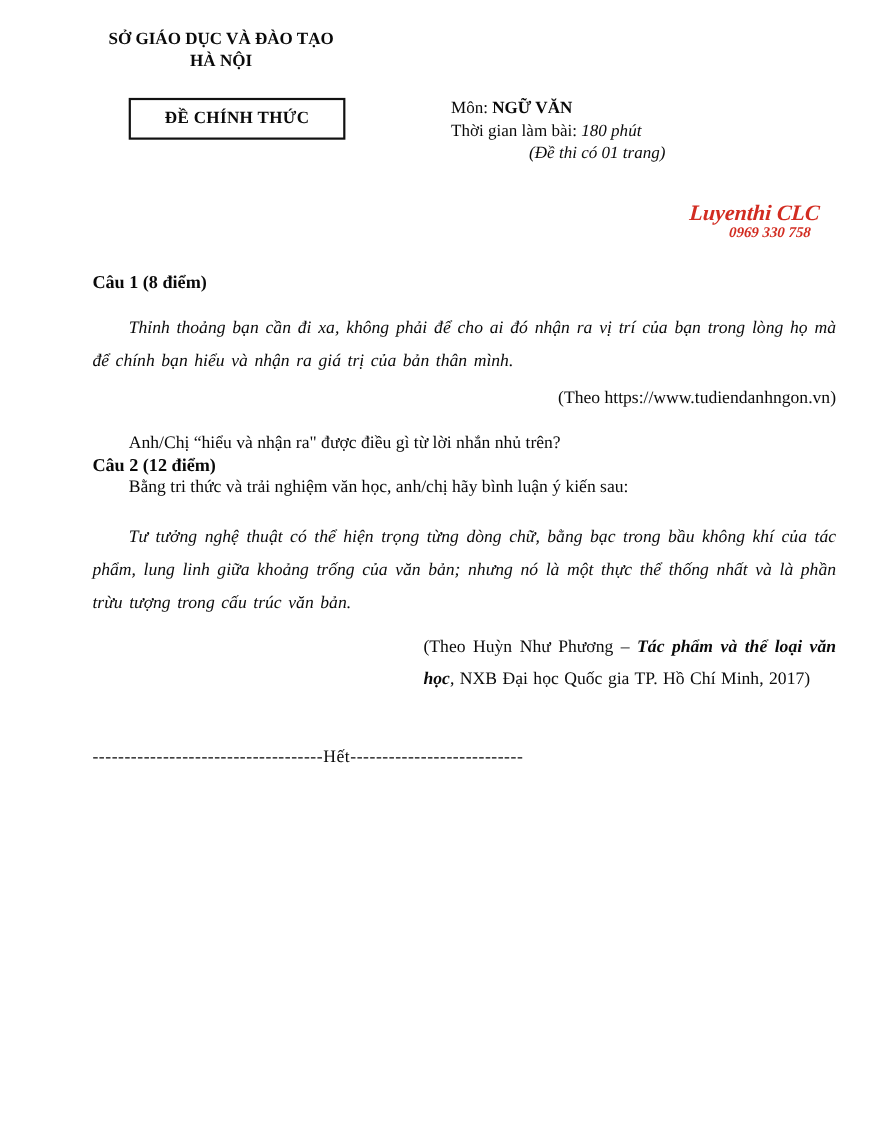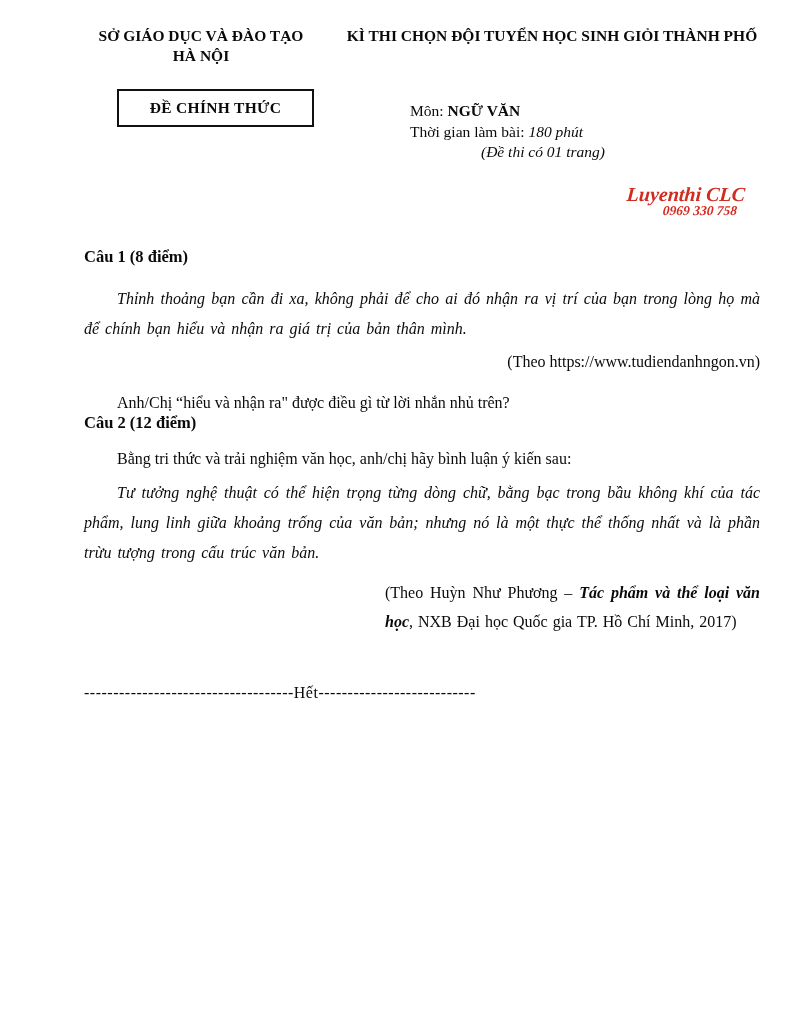--- a/index.html
+++ b/index.html
@@ -23,21 +23,21 @@
     text-align:center;font-weight:bold;font-size:15.5px;line-height:20px;
   }
   .official-box{
     position:absolute;left:117px;top:89px;width:193px;height:34px;
     border:2px solid #111;
     display:flex;align-items:center;justify-content:center;
     font-weight:bold;font-size:15.5px;letter-spacing:.3px;
   }
   .meta-block{
     position:absolute;left:410px;top:89px;width:360px;
-    font-size:15.5px;line-height:20.5px;margin-top:12px;
+    font-size:15.5px;line-height:20.5px;
   }
   .meta-line{white-space:nowrap;}
   .meta-value-italic{font-style:italic;}
   .meta-bold{font-weight:bold;}
   .page-note{padding-left:71px;font-style:italic;}
   
   .brand{
     position:absolute;left:610px;top:184px;width:152px;
     text-align:center;color:#d22c21;
     font-weight:bold;font-style:italic;font-size:20px;line-height:20px;
@@ -53,43 +53,42 @@
   .body{
     position:absolute;left:84px;top:247px;width:676px;
     font-size:16px;line-height:20px;
   }
   .q-heading{font-weight:bold;font-size:16.5px;line-height:20px;}
   .q-heading.second{}
   .quote{
     font-style:italic;text-align:justify;text-indent:33px;
     line-height:30px;margin-top:17px;word-spacing:2px;
   }
-  .quote.q2{margin-top:9px;}
+  .quote.q2{margin-top:21px;}
   .source-right{text-align:right;margin-top:8px;line-height:20px;}
   .prompt{margin-top:21px;text-indent:33px;line-height:20px;}
-  .intro{margin-top:16px;text-indent:33px;line-height:20px;}
+  .intro{text-indent:33px;line-height:20px;}
   .source-block{
     margin-top:10px;margin-left:auto;width:375px;
     text-align:justify;line-height:29px;word-spacing:1px;
   }
   .work-title{font-weight:bold;font-style:italic;}
   .footer-line{margin-top:47px;text-align:left;line-height:20px;letter-spacing:.5px;}
 </style>
 </head>
 <body>
 
 <div class="page">
 
   <div class="org-block">
     <div>SỞ GIÁO DỤC VÀ ĐÀO TẠO</div>
     <div>HÀ NỘI</div>
   </div>
 
   <div class="title-block">
-    <div>KÌ THI CHỌN ĐỘI TUYỂN HỌC SINH GIỎI THÀNH PHỐ</div>
   </div>
 
   <div class="official-box">
     <span>ĐỀ CHÍNH THỨC</span>
   </div>
 
   <div class="meta-block">
     <div class="meta-line">
       <span>Môn: </span><span class="meta-bold">NGỮ VĂN</span>
     </div>

